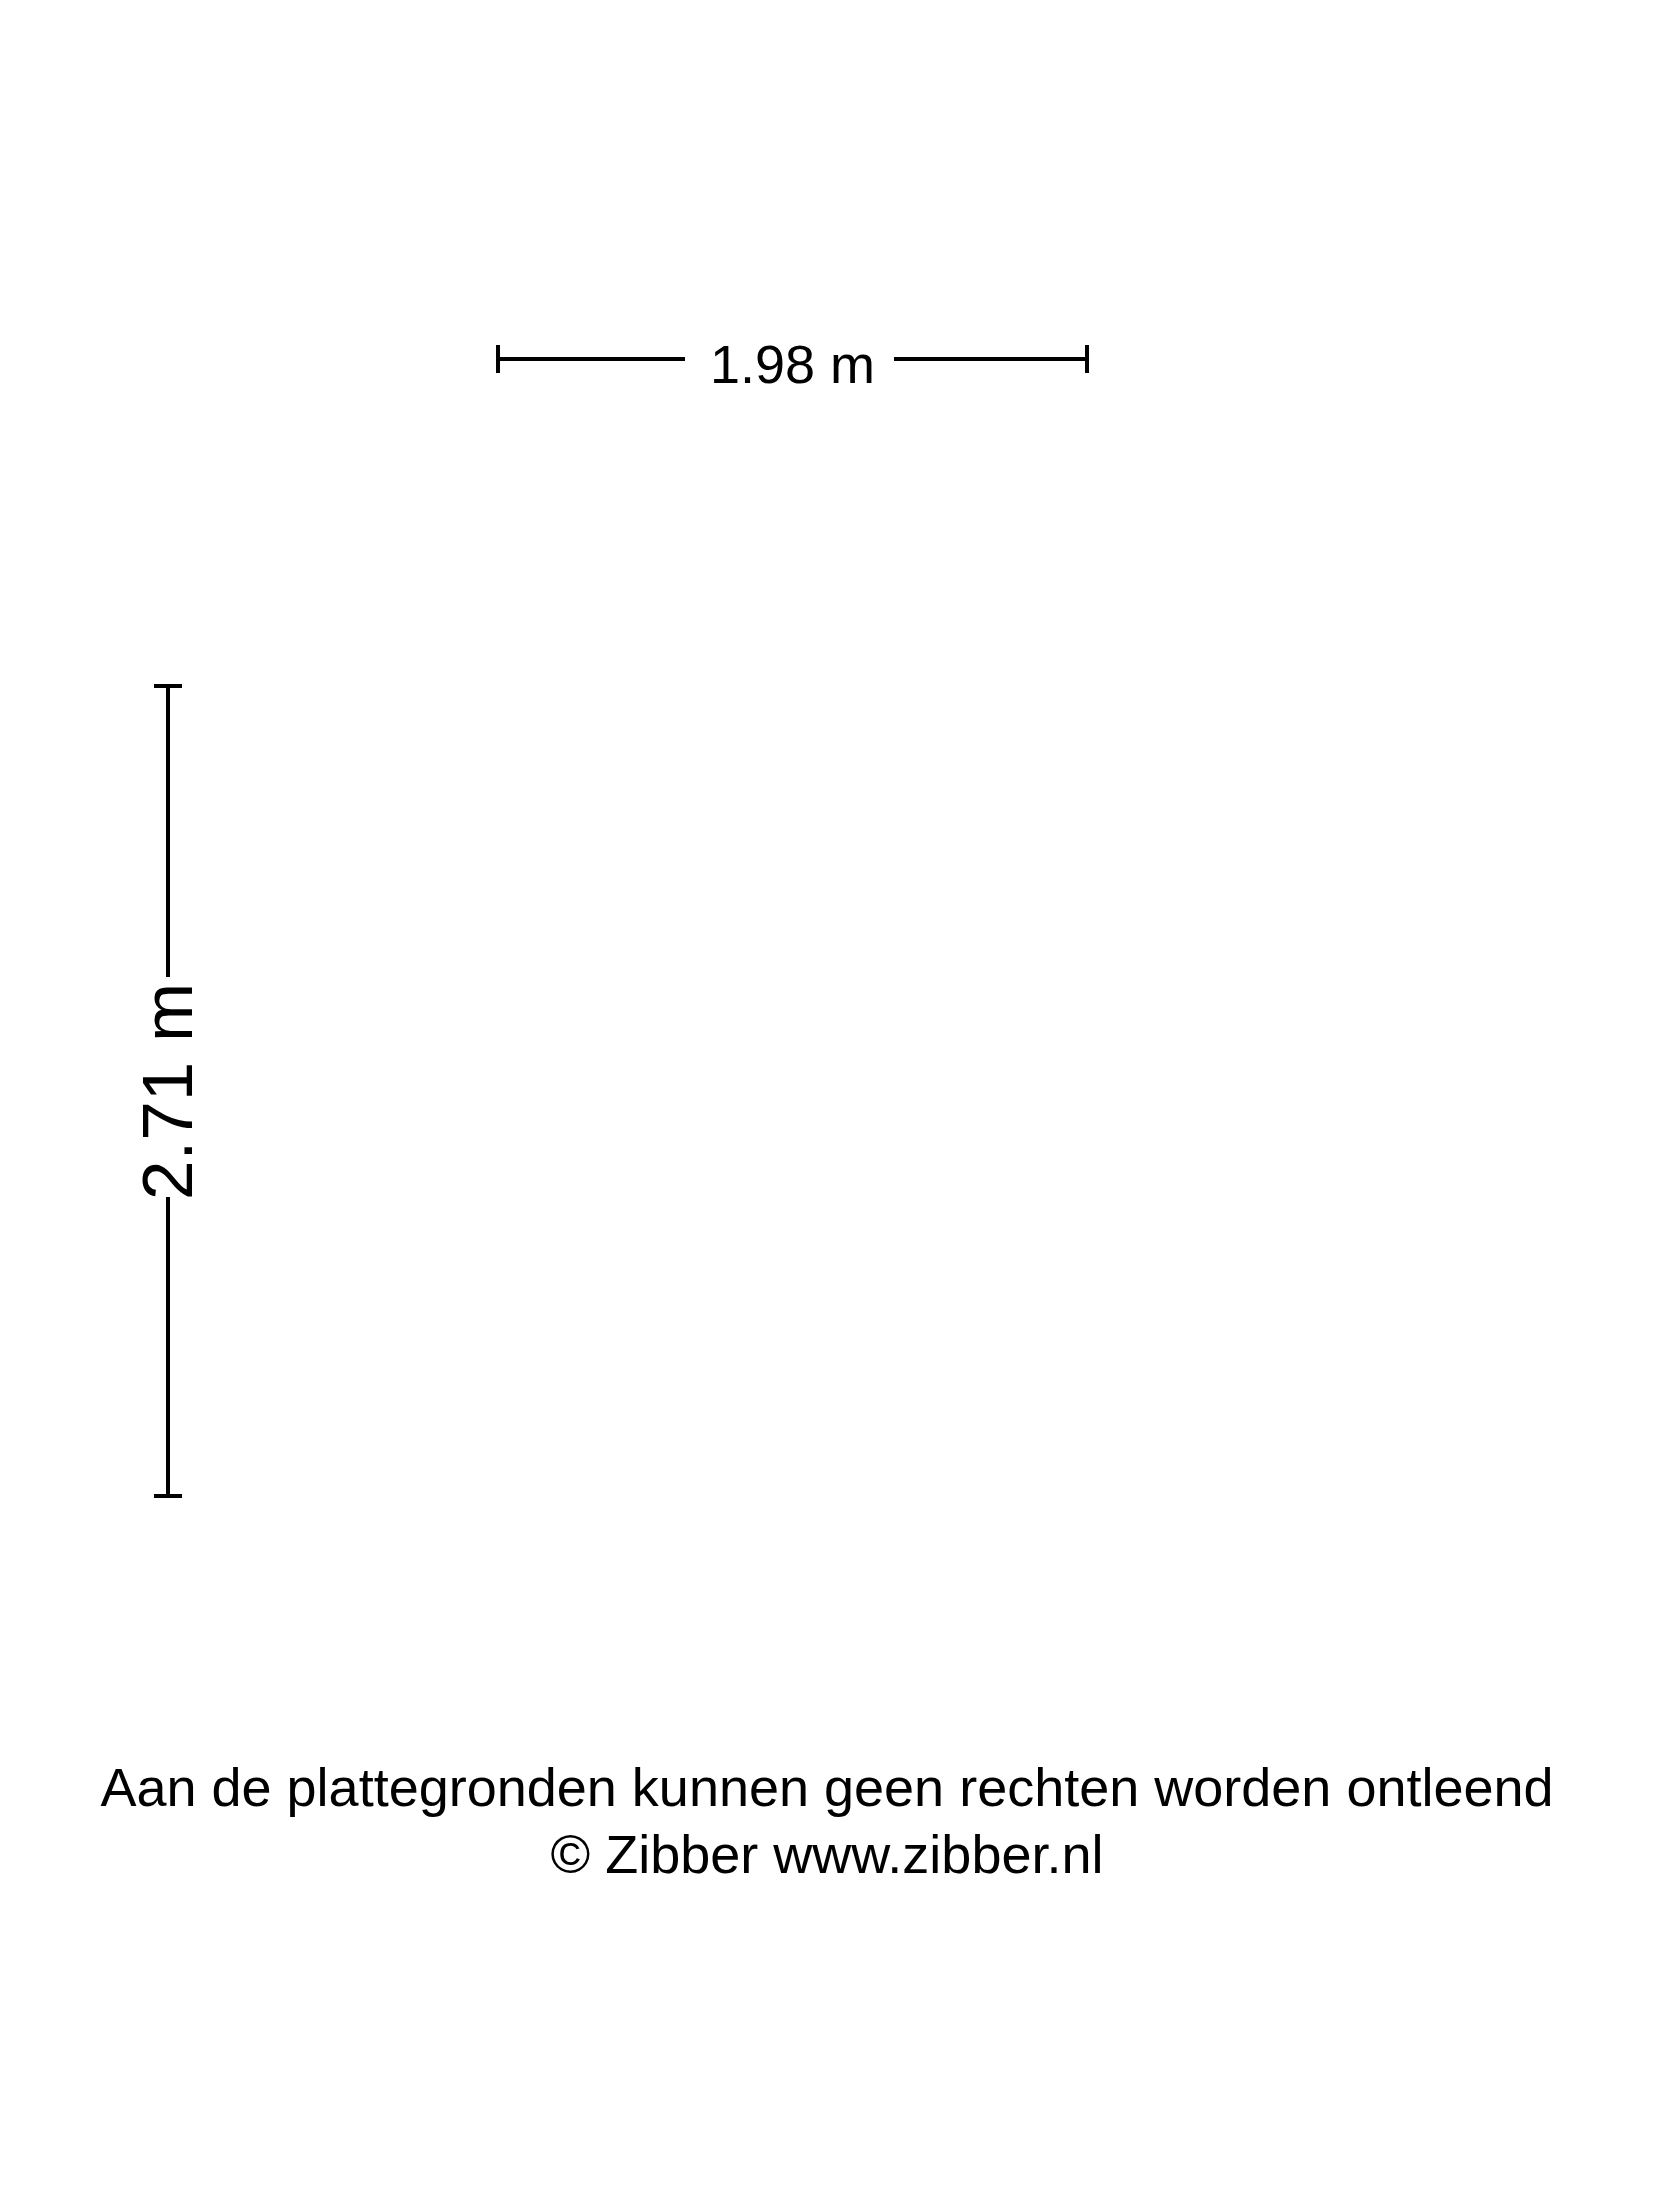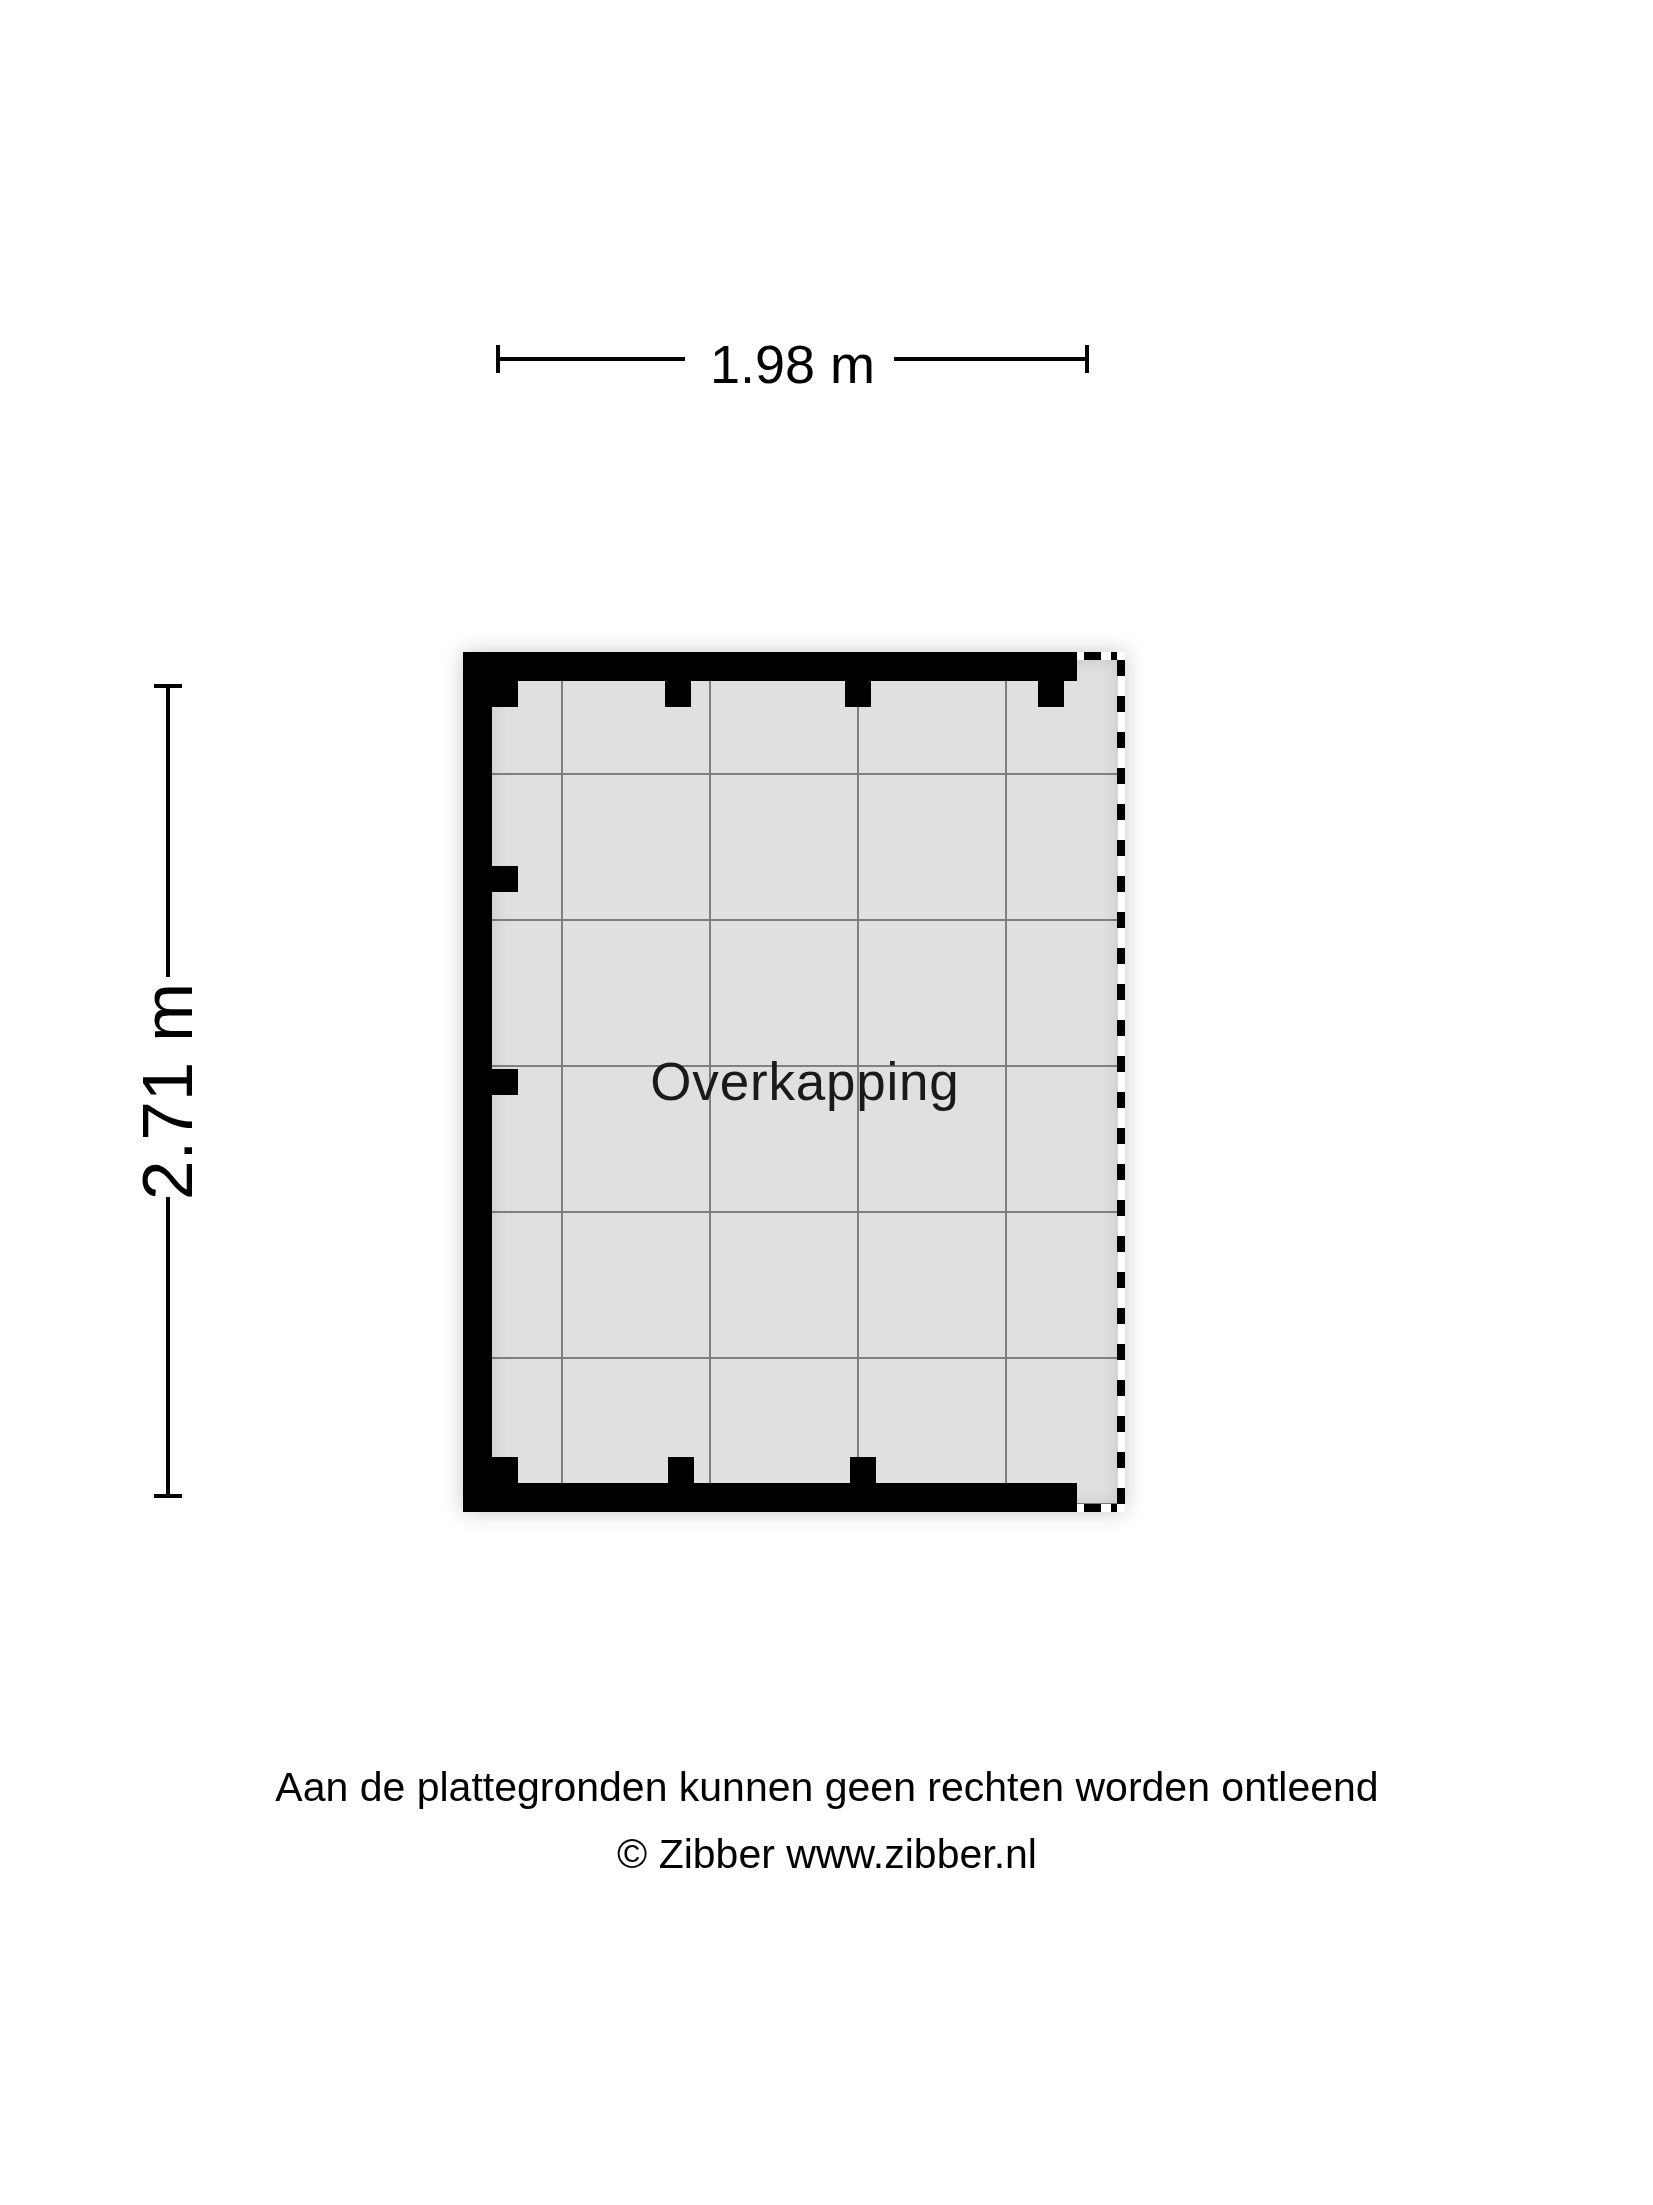--- a/index.html
+++ b/index.html
@@ -90,21 +90,21 @@
     font-size: 53px;
     letter-spacing: 0.8px;
     color: var(--text, #1a1a1a);
   }
 
   
   .footer-line {
     position: absolute;
     left: 0; width: 1654px;
     text-align: center;
-    font-size: 41px;
+    font-size: 54px;
     line-height: 59px;
     white-space: nowrap;
     color: var(--ink, #000);
   }
   #footer-disclaimer { top: 1758px; }
   #footer-copyright  { top: 1825px; }
 </style>
 </head>
 <body>
 
@@ -121,43 +121,18 @@
   <div>
     <div class="dim-seg" style="left:154px; top:684px;  width:27.6px; height:3.9px;"></div>
     <div class="dim-seg" style="left:166px; top:684px;  width:3.9px;  height:293px;"></div>
     <div class="dim-label-v-wrap" style="left:132px; top:684px; width:71px; height:814px;">
       <span class="rot">2.71 m</span>
     </div>
     <div class="dim-seg" style="left:166px; top:1197px; width:3.9px;  height:301px;"></div>
     <div class="dim-seg" style="left:154px; top:1494px; width:27.6px; height:3.9px;"></div>
   </div>
 
-  <div id="plan">
-    <div id="floor"></div>
-
-    <div id="wall-top" class="wall"></div>
-    <div id="wall-left" class="wall"></div>
-    <div id="wall-bottom" class="wall"></div>
-
-    <div class="stub" style="left:29px;  top:29px;"></div>
-    <div class="stub" style="left:202px; top:29px;"></div>
-    <div class="stub" style="left:382px; top:29px;"></div>
-    <div class="stub" style="left:575px; top:29px;"></div>
-
-    <div class="stub" style="left:29px; top:214px;"></div>
-    <div class="stub" style="left:29px; top:417px;"></div>
-
-    <div class="stub" style="left:29px;  top:805px;"></div>
-    <div class="stub" style="left:205px; top:805px;"></div>
-    <div class="stub" style="left:387px; top:805px;"></div>
-
-    <div id="dashed-right"></div>
-    <div id="dash-corner-top" class="dashed-corner"></div>
-    <div id="dash-corner-bottom" class="dashed-corner"></div>
-
-    <div id="room-label">Overkapping</div>
-  </div>
 
   <div id="footer-disclaimer" class="footer-line">Aan de plattegronden kunnen geen rechten worden ontleend</div>
   <div id="footer-copyright" class="footer-line">© Zibber www.zibber.nl</div>
 
 </div>
 
 
 </body></html>

